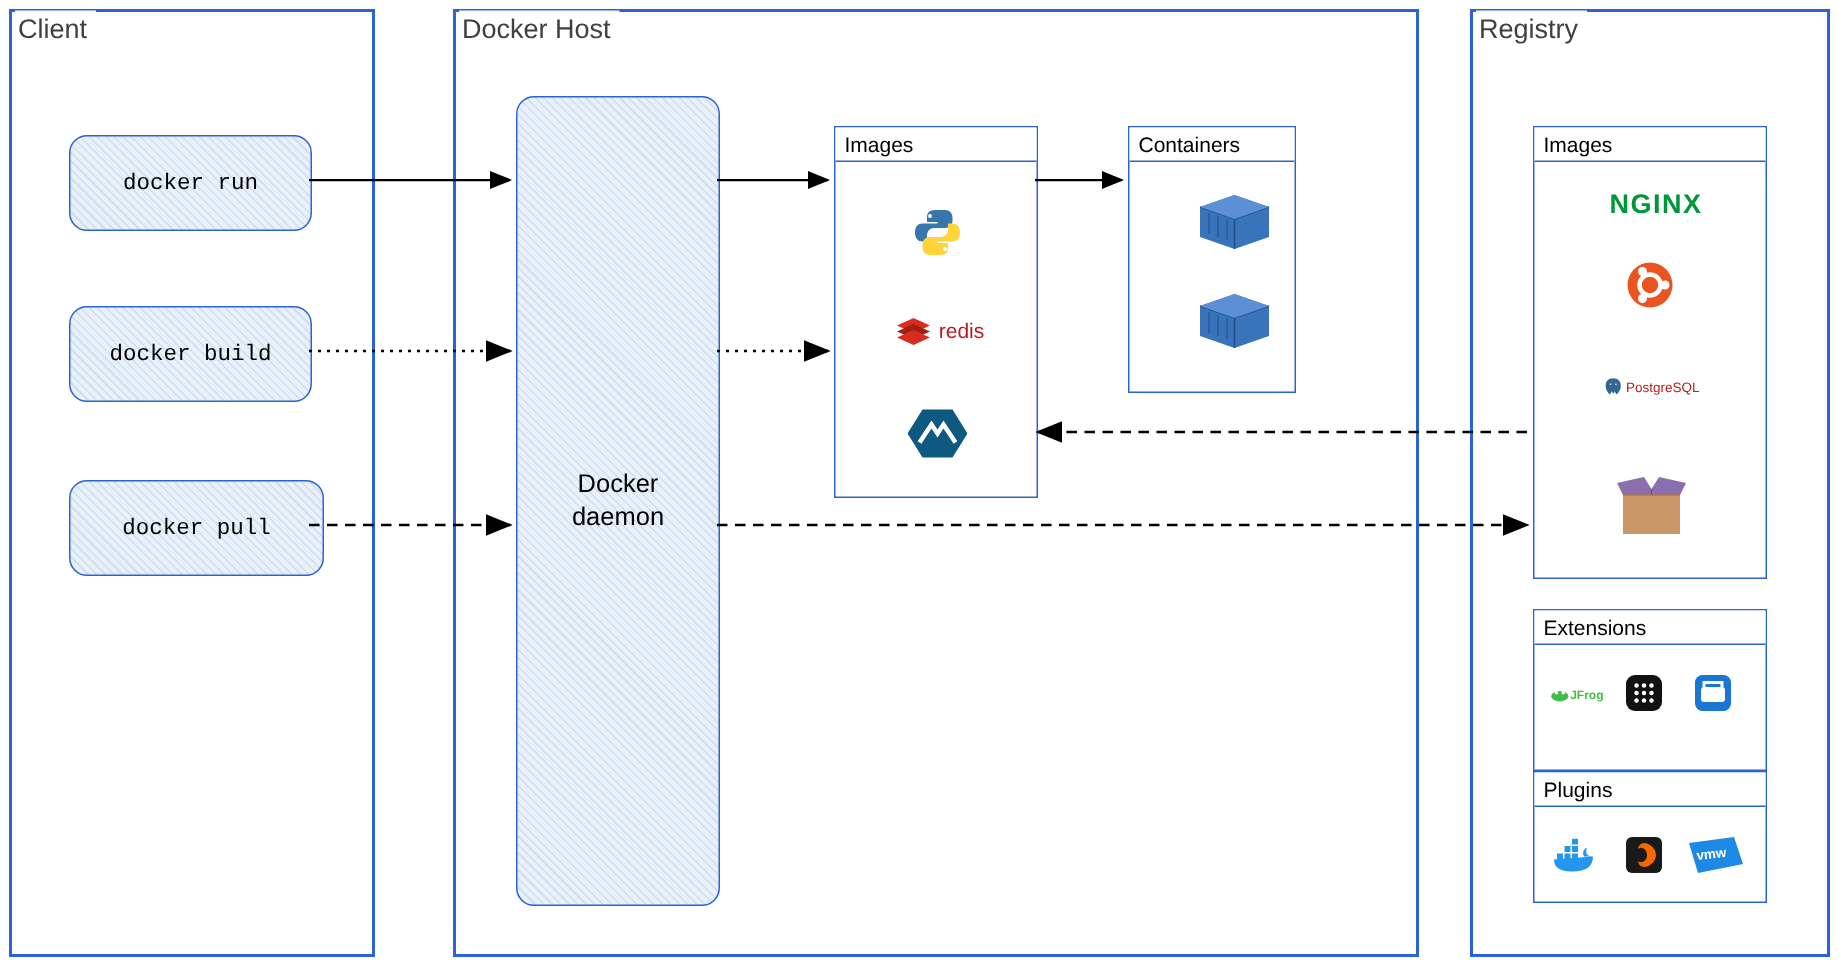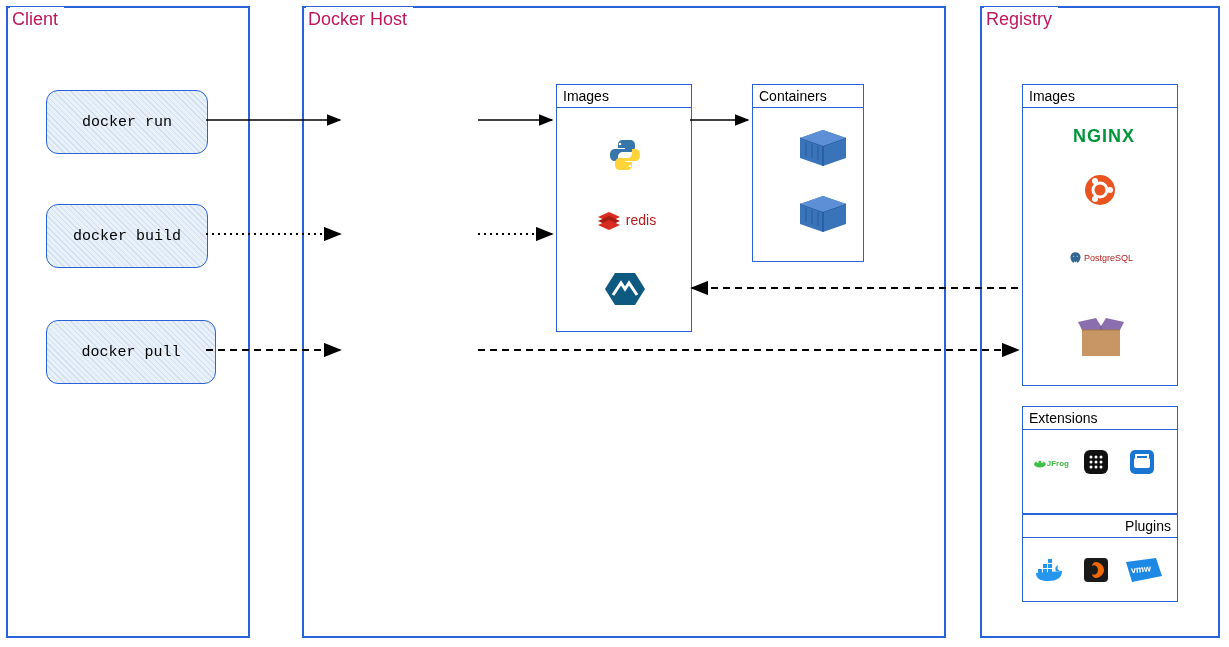--- a/index.html
+++ b/index.html
@@ -14,21 +14,21 @@
       position: absolute;
       border: 2px solid #2962d9;
       background: #fff;
     }
     .main-title {
       position: absolute;
       top: -1px; left: 2px;
       background: #fff;
       padding: 2px 6px 2px 2px;
       font-size: 18px;
-      color: #be185d;
+      color: #404040;
     }
     .inner-box {
       position: absolute;
       border: 1.5px solid #2962d9;
       background: #fff;
     }
     .inner-title {
       position: absolute;
       top: 0; left: 0; right: 0;
       border-bottom: 1.5px solid #2962d9;
@@ -87,20 +87,24 @@
     <span>docker run</span>
   </div>
   <div class="cmd-box" style="left:38px; top:312px; width:170px; height:64px;">
     <span>docker pull</span>
   </div>
 </div>
 
 <div class="main-box" style="left:302px; top:6px; width:644px; height:632px;">
   <div class="main-title">Docker Host</div>
 
+  <div class="daemon-box" style="left:40px; top:56px; width:136px; height:540px;">
+    <span style="white-space:pre-line;">Docker
+daemon</span>
+  </div>
 
   <div class="inner-box" style="left:252px; top:76px; width:136px; height:248px;">
     <div class="inner-title">Images</div>
 
     <div class="icon-item" style="left:48px; top:50px; width:40px; height:40px;">
       <svg width="34" height="34" viewBox="0 0 34 34">
         <path d="M16 2c-5 0-6 2-6 5v3h7v1H7c-3 0-5 2-5 6s2 6 5 6h3v-4c0-3 2-5 5-5h7c3 0 5-2 5-5V7c0-3-2-5-5-5h-6z" fill="#3776ab"></path>
         <path d="M18 32c5 0 6-2 6-5v-3h-7v-1h10c3 0 5-2 5-6s-2-6-5-6h-3v4c0 3-2 5-5 5h-7c-3 0-5 2-5 5v2c0 3 2 5 5 5h6z" fill="#ffd43b"></path>
         <circle cx="12" cy="6" r="1.3" fill="#fff"></circle>
         <circle cx="22" cy="28" r="1.3" fill="#fff"></circle>
@@ -206,21 +210,21 @@
     </div>
     <div class="icon-item" style="left:104px; top:40px; width:30px; height:30px;">
       <svg width="28" height="28" viewBox="0 0 28 28">
         <rect x="2" y="2" width="24" height="24" rx="5" fill="#1976d2"></rect>
         <rect x="6" y="10" width="16" height="10" rx="2" fill="#fff"></rect>
         <path d="M8 10 L8 7 L20 7 L20 10" fill="none" stroke="#fff" stroke-width="2"></path>
       </svg>
     </div>
   </div>
 
-  <div class="inner-box" style="left:40px; top:506px; width:156px; height:88px;text-align:right;">
+  <div class="inner-box" style="left:40px; top:506px; width:156px; height:88px;">
     <div class="inner-title">Plugins</div>
     <div class="icon-item" style="left:10px; top:42px; width:34px; height:28px;">
       <svg width="32" height="24" viewBox="0 0 32 24">
         <rect x="4" y="10" width="4" height="4" fill="#2496ed"></rect>
           <rect x="9" y="10" width="4" height="4" fill="#2496ed"></rect>
         <rect x="14" y="10" width="4" height="4" fill="#2496ed"></rect>
           <rect x="9" y="5" width="4" height="4" fill="#2496ed"></rect>
         <rect x="14" y="5" width="4" height="4" fill="#2496ed"></rect>
           <rect x="14" y="0" width="4" height="4" fill="#2496ed"></rect>
         <path d="M2 14 Q2 22 14 22 Q28 22 28 12 L22 12 Q20 8 24 6 Q22 12 28 12" fill="#2496ed"></path>

